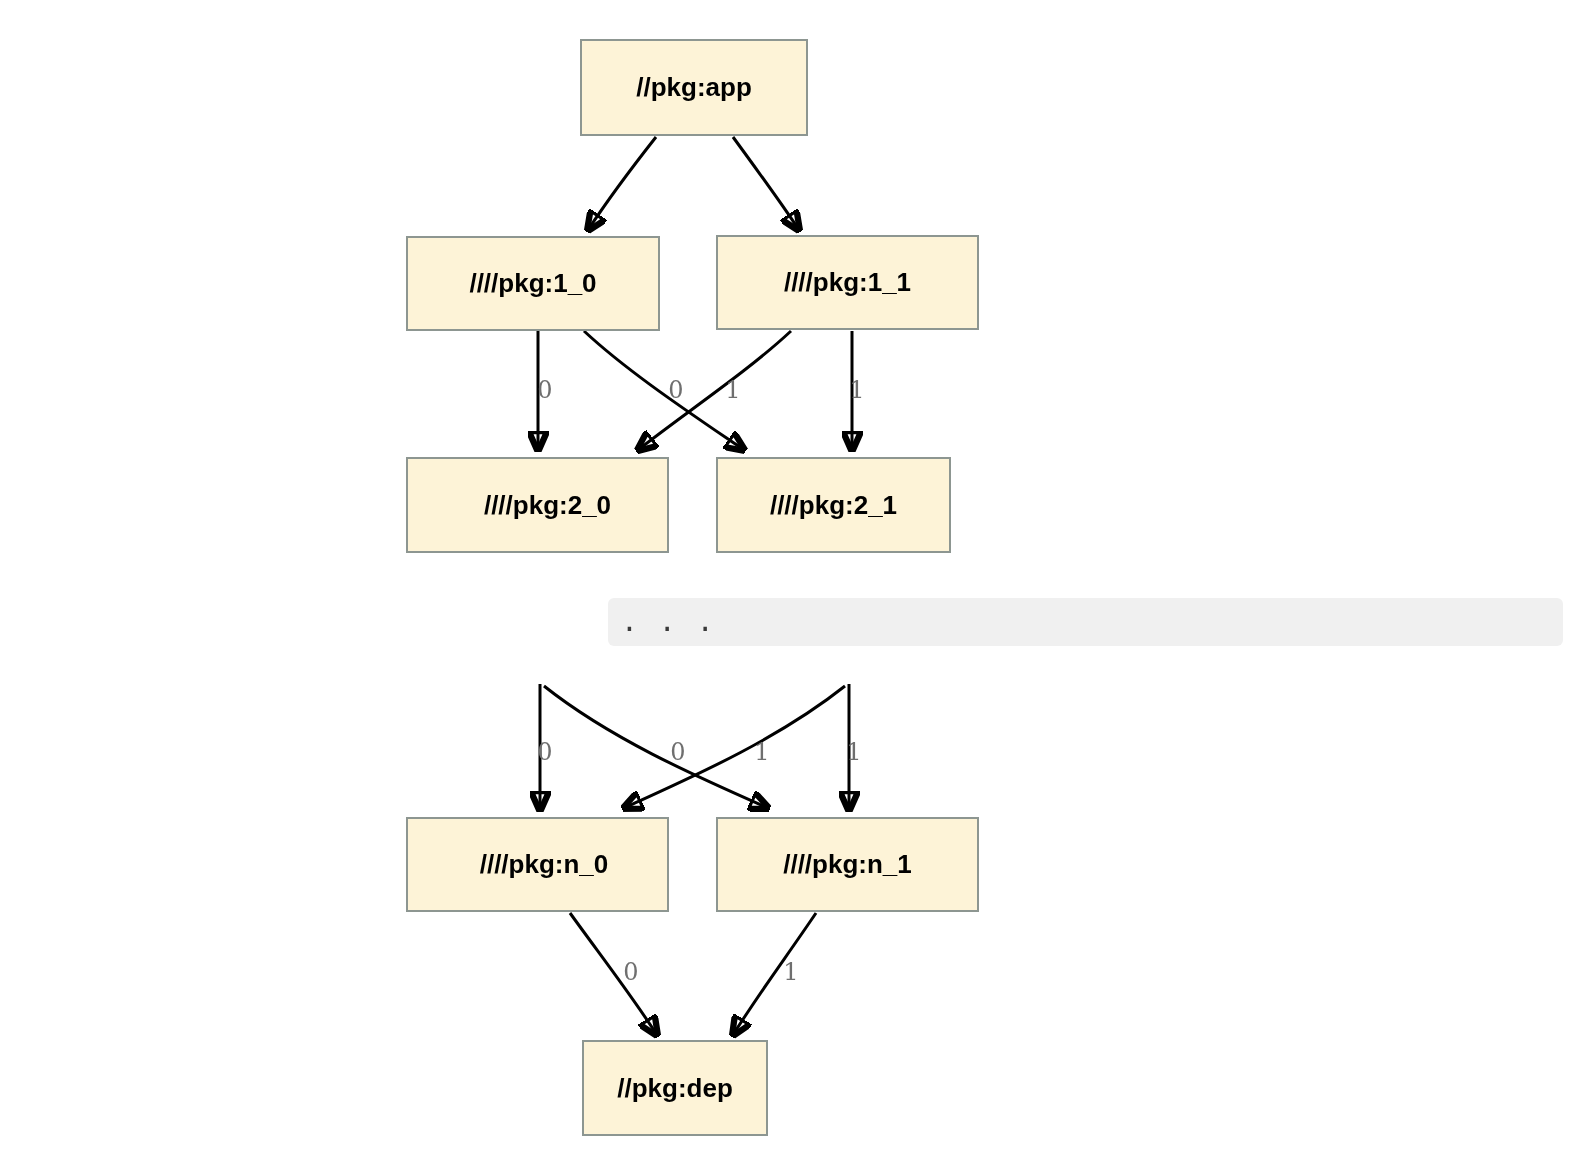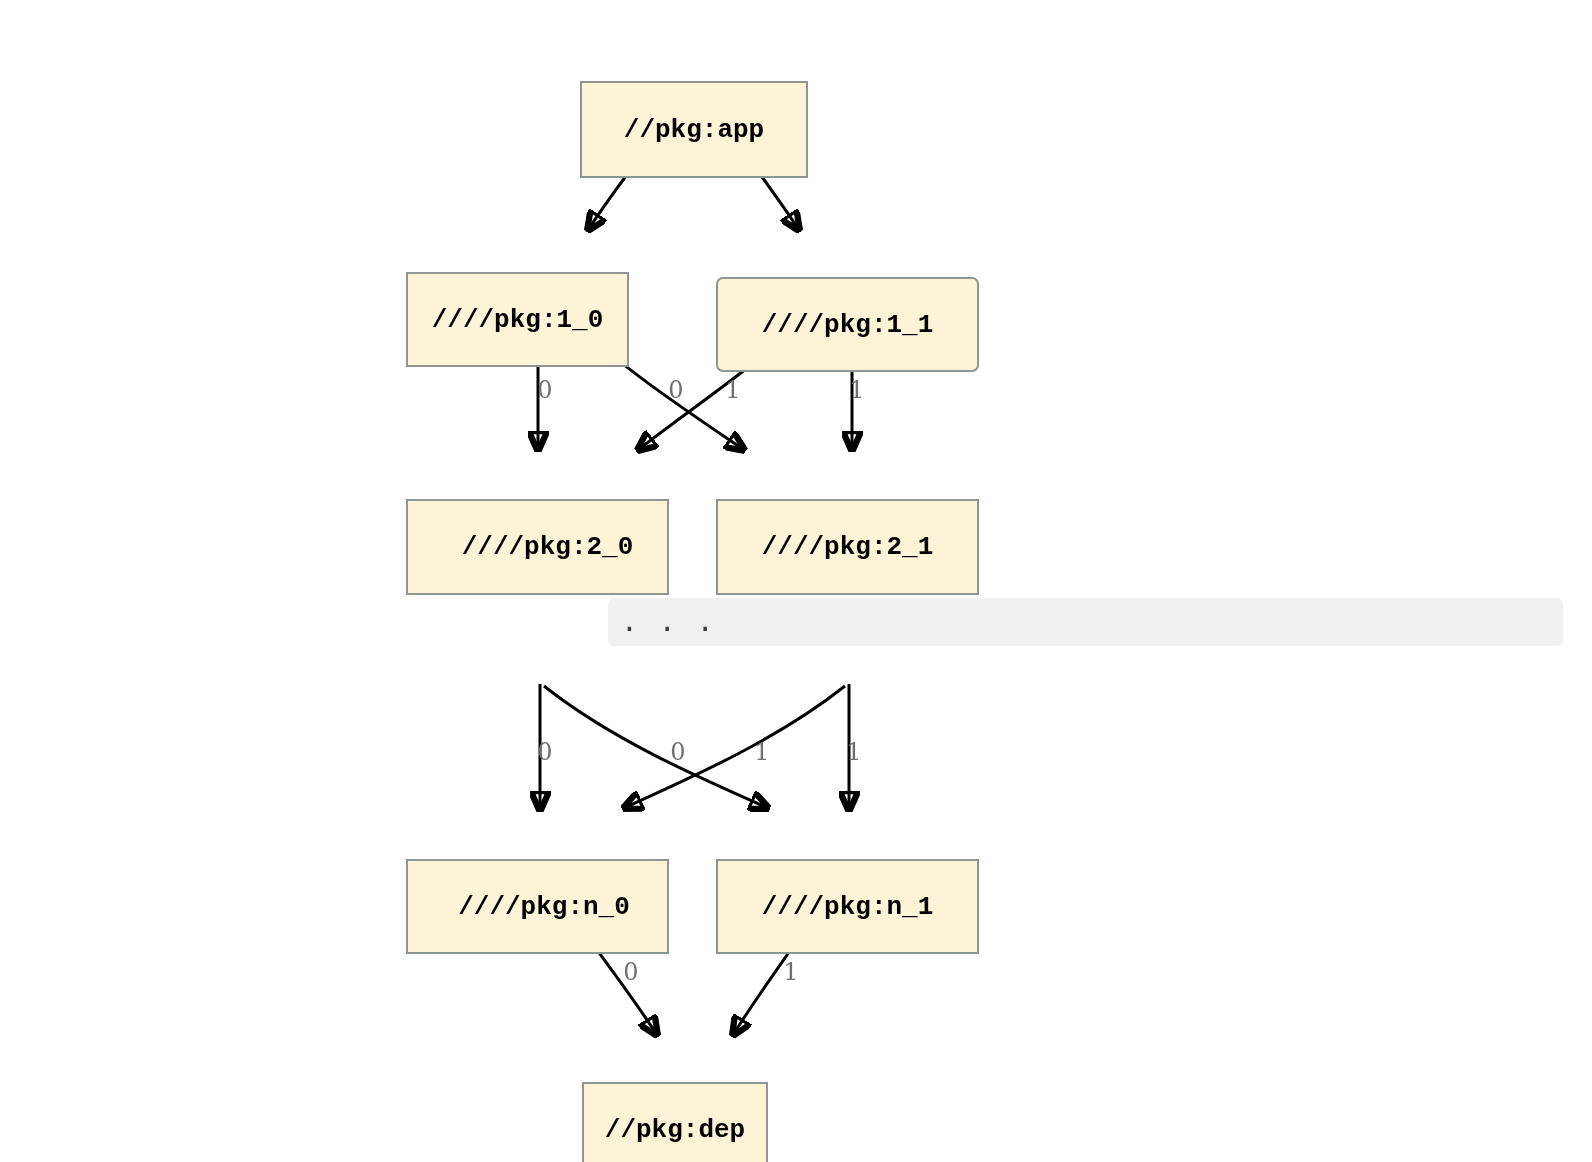--- a/index.html
+++ b/index.html
@@ -14,26 +14,25 @@
   .edges{position:absolute;left:0;top:0;width:1592px;height:1162px;pointer-events:none;}
   .edges path{fill:none;stroke:#000000;stroke-width:3px;}
   .node{
     position:absolute;
     box-sizing:border-box;
     background:#fdf3d7;
     border:2px solid #8d9691;
     display:flex;
     align-items:center;
     justify-content:center;
-    font-family:Liberation Mono, monospace;
+    font-family:Liberation Sans, sans-serif;
     font-weight:bold;
     font-size:26px;
     color:#000000;
     white-space:nowrap;
-    margin-top:42px;
   }
   .edge-label{
     position:absolute;
     transform:translate(-50%,-50%);
     font-family:"DejaVu Serif","Liberation Serif",serif;
     font-size:24px;
     color:#6f6f6f;
     line-height:1;
   }
   .ellipsis-bar{
@@ -82,33 +81,33 @@
     <path d="M849,684 L849,810" marker-end="url(#arrowhead)"></path>
 
     <path d="M570,913 C601,956 632,996 657,1035" marker-end="url(#arrowhead)"></path>
     <path d="M816,913 C787,956 757,996 733,1035" marker-end="url(#arrowhead)"></path>
   </svg>
 
   <div class="node" style="left:580px;top:39px;width:228px;height:97px;">
     <span>//pkg:app</span>
   </div>
 
-  <div class="node" style="left:406px;top:230px;width:223px;height:95px;">
+  <div class="node" style="left:406px;top:236px;width:254px;height:95px;">
     <span>////pkg:1_0</span>
   </div>
 
-  <div class="node" style="left:716px;top:235px;width:263px;height:95px;border-radius:7px;">
+  <div class="node" style="left:716px;top:235px;width:263px;height:95px;">
     <span>////pkg:1_1</span>
   </div>
 
   <div class="node" style="left:406px;top:457px;width:263px;height:96px;padding-left:20px;">
     <span>////pkg:2_0</span>
   </div>
 
-  <div class="node" style="left:716px;top:457px;width:263px;height:96px;">
+  <div class="node" style="left:716px;top:457px;width:235px;height:96px;">
     <span>////pkg:2_1</span>
   </div>
 
   <div class="ellipsis-bar">
     <span class="ellipsis-text">...</span>
   </div>
 
   <div class="node" style="left:406px;top:817px;width:263px;height:95px;padding-left:13px;">
     <span>////pkg:n_0</span>
   </div>

